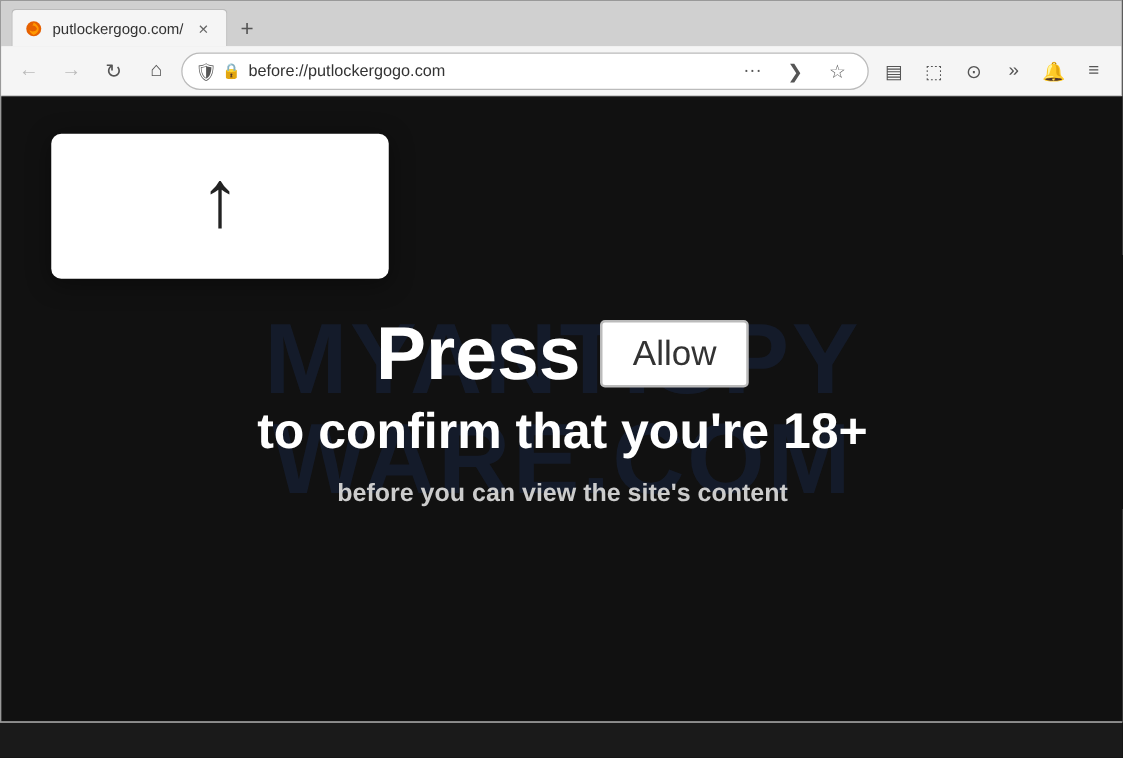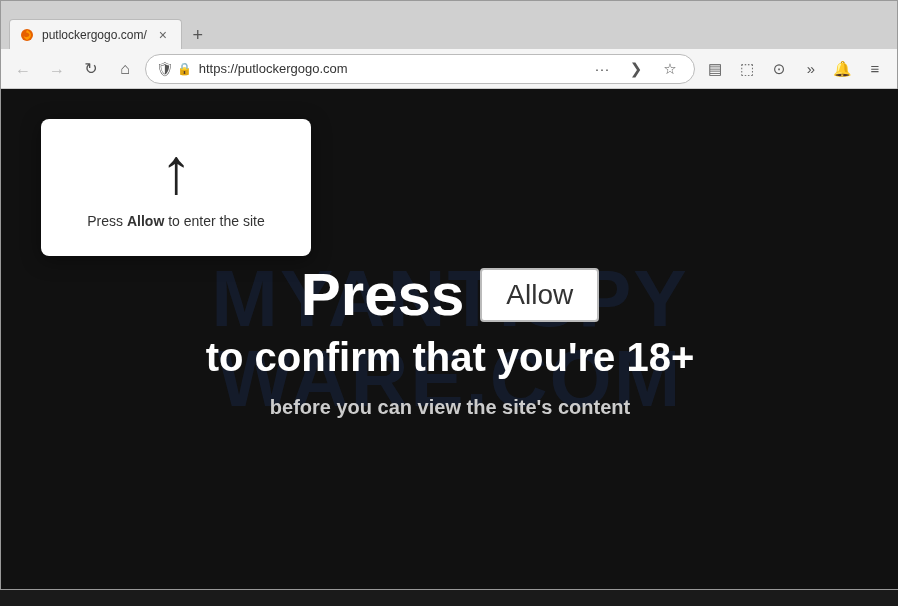--- a/index.html
+++ b/index.html
@@ -57,21 +57,21 @@
       background: #e81123;
       color: white;
     }
 
     
     .tab-bar {
       display: flex;
       align-items: flex-end;
       background: #d0d0d0;
       padding: 0 8px;
-      height: 48px;
+      height: 36px;
       gap: 2px;
     }
     .tab {
       display: flex;
       align-items: center;
       background: #f5f5f5;
       border-radius: 4px 4px 0 0;
       padding: 0 10px;
       height: 30px;
       font-size: 12px;
@@ -315,21 +315,21 @@
   <div class="toolbar">
     <button class="nav-btn disabled">←</button>
     <button class="nav-btn disabled">→</button>
     <button class="nav-btn">↻</button>
     <button class="nav-btn">⌂</button>
     <div class="address-bar">
       <div class="address-bar-icons">
         <span class="shield-icon">🛡</span>
         <span class="lock-icon">🔒</span>
       </div>
-      <span class="address-text">https://putlockergogo.com</span>
+      <span class="address-text">before://putlockergogo.com</span>
       <div class="address-bar-right">
         <span class="toolbar-icon">···</span>
         <span class="toolbar-icon">❯</span>
         <span class="toolbar-icon">☆</span>
       </div>
     </div>
     <div class="toolbar-right">
       <span class="toolbar-icon">▤</span>
       <span class="toolbar-icon">⬚</span>
       <span class="toolbar-icon">⊙</span>
@@ -340,23 +340,20 @@
   </div>
 
   <div class="page-content">
 
     <div class="watermark">
       MYANTISPY<br>WARE.COM
     </div>
 
     <div class="browser-popup">
       <div class="popup-arrow">↑</div>
-      <div class="popup-text">
-        <span>Press </span><strong>Allow</strong><span> to enter the site</span>
-      </div>
     </div>
 
     <div class="main-message">
       <div class="message-line1">
         <span>Press</span>
         <span class="allow-button-inline">Allow</span>
       </div>
       <div class="message-line2">to confirm that you're 18+</div>
       <div class="message-line3">before you can view the site's content</div>
     </div>

